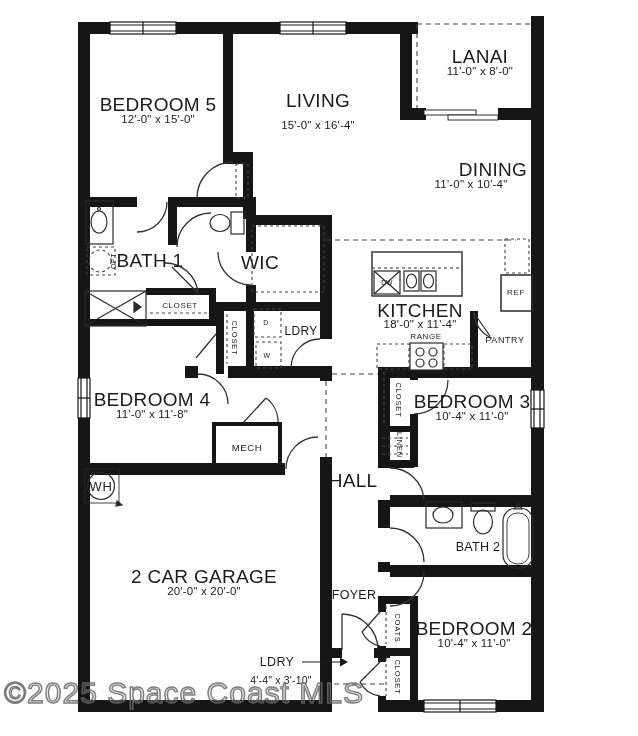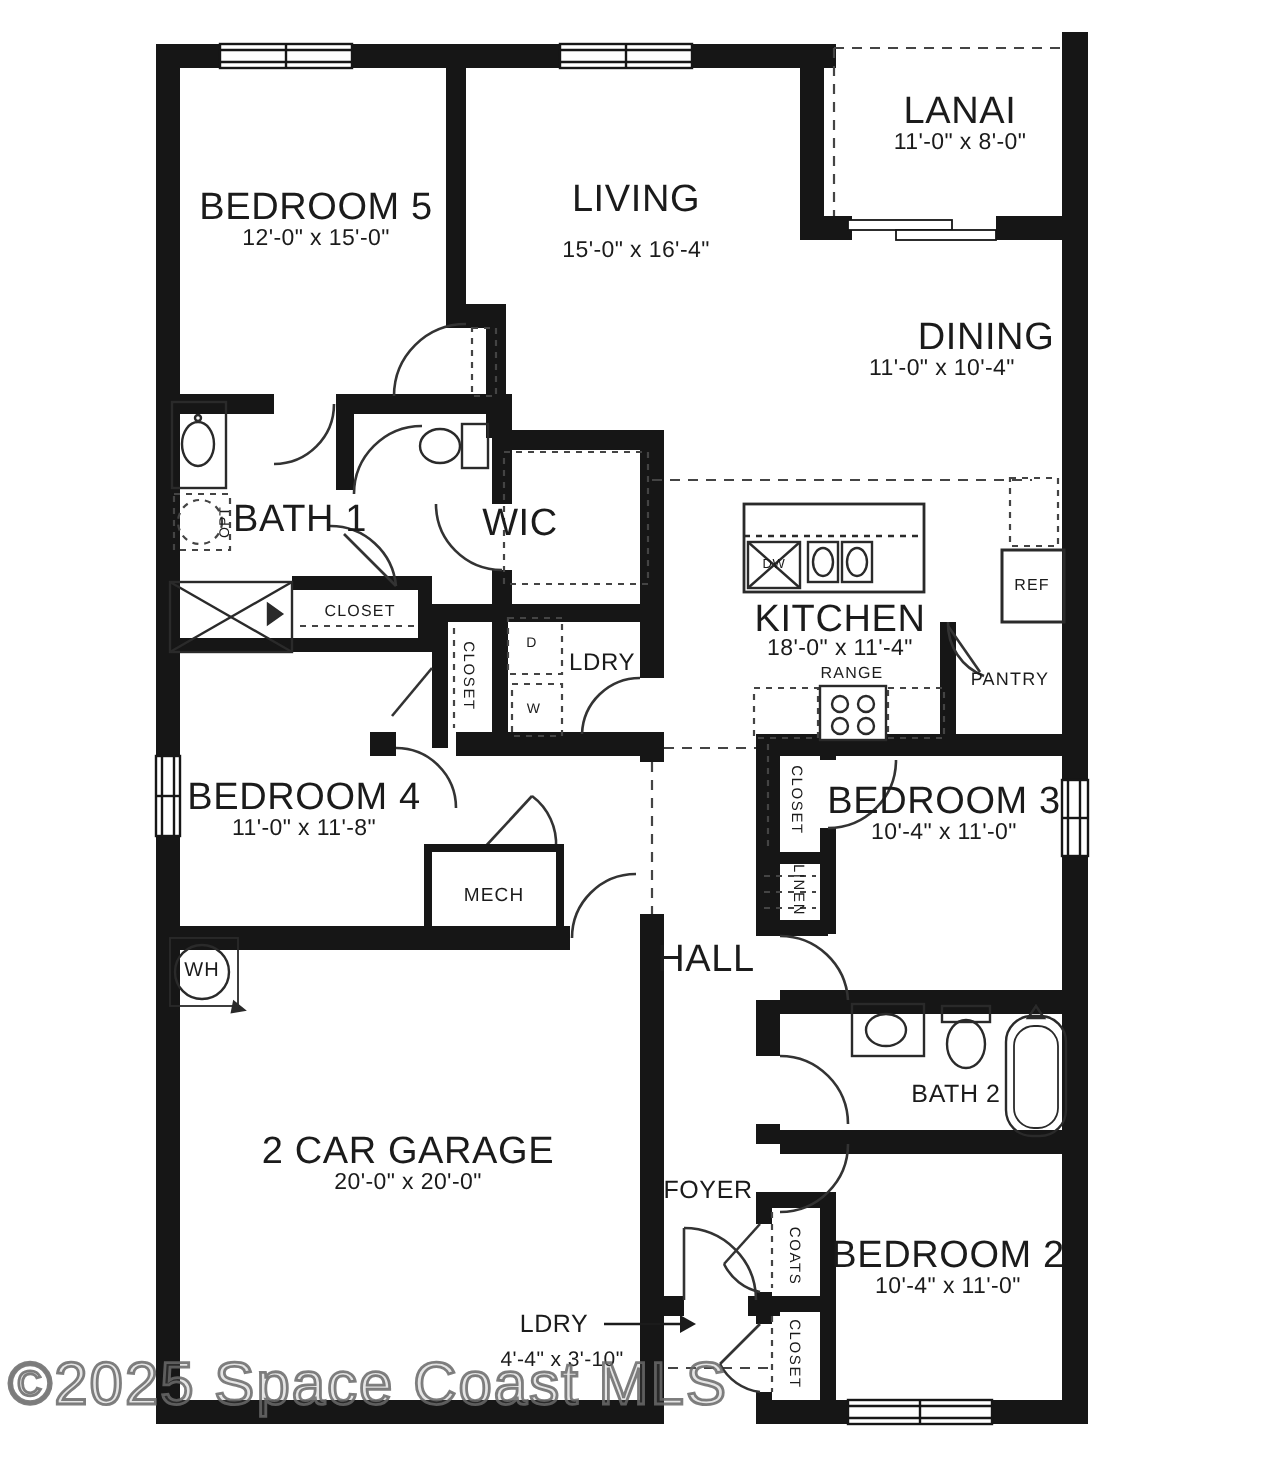--- a/index.html
+++ b/index.html
@@ -265,21 +265,21 @@
   <div class="lbl tiny" style="left:387px;top:283px">DW</div>
 
   <div class="lbl med" style="left:301px;top:331px;font-size:12px">LDRY</div>
   <div class="lbl sm" style="left:266px;top:322px;font-size:7px">D</div>
   <div class="lbl sm" style="left:267px;top:355px;font-size:7px">W</div>
   <div class="lbl vert" style="left:234px;top:338px">CLOSET</div>
 
   <div class="lbl" style="left:152px;top:399px">BEDROOM 4</div>
   <div class="lbl dims" style="left:152px;top:415px">11'-0" x 11'-8"</div>
   <div class="lbl sm" style="left:247px;top:448px;font-size:9.5px">MECH</div>
-  <div class="lbl sm" style="left:101px;top:486px;font-size:10px">WH</div>
+  <div class="lbl sm" style="left:101px;top:486px;font-size:13px">WH</div>
 
   <div class="lbl" style="left:472px;top:401px">BEDROOM 3</div>
   <div class="lbl dims" style="left:472px;top:417px">10'-4" x 11'-0"</div>
   <div class="lbl vert" style="left:398px;top:400px">CLOSET</div>
   <div class="lbl vert" style="left:399px;top:445px">LINEN</div>
 
   <div class="lbl" style="left:353px;top:480px">HALL</div>
   <div class="lbl med" style="left:478px;top:547px">BATH 2</div>
 
   <div class="lbl" style="left:204px;top:576px">2 CAR GARAGE</div>

